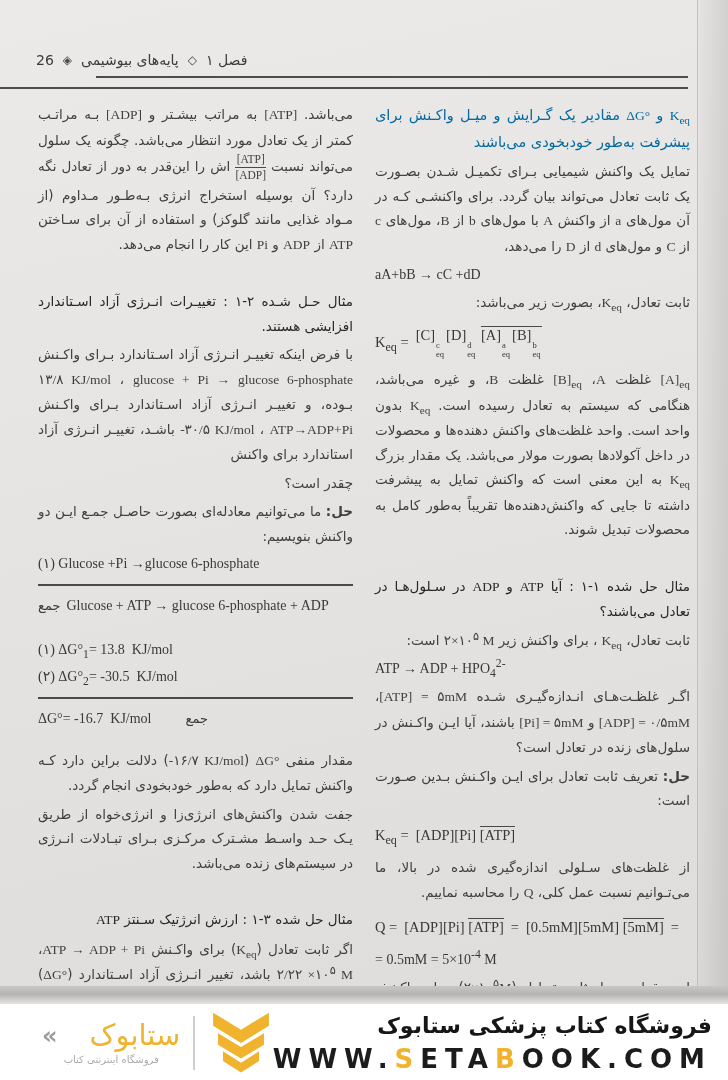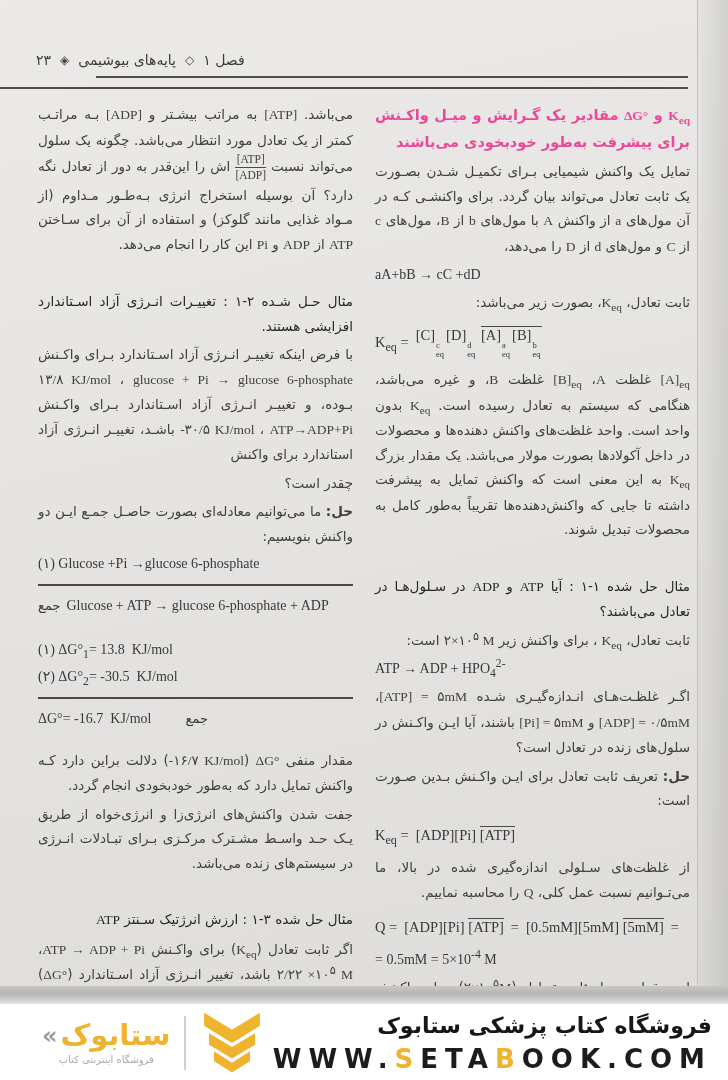--- a/index.html
+++ b/index.html
@@ -20,21 +20,21 @@
   .hdr .dia{font-size:12px;color:#4a4948;}
   .rule-top{position:absolute;top:76px;left:96px;width:592px;height:2px;background:#4e4d4b;}
   .rule-bot{position:absolute;top:87px;left:0;width:688px;height:2px;background:#4e4d4b;}
 
   
   .cols{position:absolute;top:102px;left:38px;width:652px;direction:rtl;display:flex;gap:22px;}
   .col{width:315px;color:#403f3d;font-size:13.5px;line-height:24.5px;}
   .fa{text-align:justify;margin:0 0 4px 0;}
   .fa span[dir='ltr']{font-family:"Liberation Serif","DejaVu Serif",serif;font-size:13.5px;}
   .exhead{font-weight:normal;color:#282725;margin-top:32px;}
-  .sechead{font-weight:bold;color:#ec4899;font-size:14.5px;line-height:26px;margin-bottom:4px;}
+  .sechead{font-weight:normal;color:#0369a1;font-size:14.5px;line-height:26px;margin-bottom:4px;}
   sup,sub{line-height:0;}
 
   
   .eq{direction:ltr;text-align:left;font-family:"Liberation Serif","DejaVu Serif",serif;
     font-size:14px;color:#3a3938;margin:3px 0;line-height:24px;}
   .formula{direction:ltr;text-align:left;display:flex;align-items:center;gap:7px;
     font-family:"Liberation Serif","DejaVu Serif",serif;font-size:14.5px;color:#393837;margin:10px 0 8px 0;}
   .frac{display:inline-block;text-align:center;line-height:1.3;}
   .frac .den{border-top:1.4px solid #4a4948;}
   .stk{display:inline-flex;flex-direction:column;font-size:8.5px;line-height:1.1;vertical-align:-8px;margin:0 2px 0 1px;}
@@ -45,21 +45,21 @@
   .hline{height:1.6px;background:#4a4948;margin:8px 0;}
   .sum-label{margin-right:6px;font-family:"DejaVu Sans","Liberation Sans",sans-serif;font-size:13px;}
   .sum-label-right{margin-left:34px;font-family:"DejaVu Sans","Liberation Sans",sans-serif;font-size:13px;} .gap-m{height:14px;}
 
   
   .footer{position:absolute;top:1004px;left:0;width:728px;height:76px;background:#ffffff;}
   .flogo{position:absolute;left:42px;top:8px;display:flex;align-items:center;gap:13px;height:62px;}
   .wmblock{display:flex;flex-direction:column;align-items:center;}
   .wm{display:flex;align-items:center;gap:3px;}
   .wm-arrow{color:#9b9b9b;font-size:24px;font-weight:bold;line-height:1;}
-  .wm-text{color:#f0b32e;font-size:29px;font-weight:bold;line-height:1;}
+  .wm-text{color:#f0b32e;font-size:29px;font-weight:normal;line-height:1;margin-left:29px;}
   .wm-caption{color:#a9a9a9;font-size:10px;margin-top:4px;}
   .logo-divider{width:2px;height:54px;background:#cfcfcf;}
   .fright{position:absolute;right:16px;top:9px;text-align:right;}
   .store-line{color:#161616;font-size:22px;font-weight:bold;direction:rtl;margin-bottom:6px;}
   .url-line{font-family:"DejaVu Sans","Liberation Sans",sans-serif;font-weight:bold;font-size:26px;
     letter-spacing:7px;color:#1c1c1c;white-space:nowrap;}
   .url-line .yl{color:#f0b32e;}
 </style>
 </head>
 <body>
@@ -68,21 +68,21 @@
 
   <div class="paper">
     <div class="paper-edge"></div>
   </div>
 
   <div class="hdr">
     <span>فصل ۱</span>
     <span class="dia">◇</span>
     <span>پایه‌های بیوشیمی</span>
     <span class="dia">◈</span>
-    <span>۲۳</span>
+    <span>26</span>
   </div>
   <div class="rule-top"></div>
   <div class="rule-bot"></div>
 
   <div class="cols">
 
     <div class="col">
       <div class="sechead fa"><span dir="ltr">K<sub>eq</sub></span> و <span dir="ltr">ΔG°</span> مقادیر یک گـرایش و میـل واکـنش برای پیشرفت به‌طور خودبخودی می‌باشند</div>
       <p class="fa">تمایل یک واکنش شیمیایی بـرای تکمیـل شـدن بصـورت یک ثابت تعادل می‌تواند بیان گردد. برای واکنشـی کـه در آن مول‌های <span dir="ltr">a</span> از واکنش <span dir="ltr">A</span> با مول‌های <span dir="ltr">b</span> از <span dir="ltr">B</span>، مول‌های <span dir="ltr">c</span> از <span dir="ltr">C</span> و مول‌های <span dir="ltr">d</span> از <span dir="ltr">D</span> را می‌دهد،</p>
       <div class="eq">aA+bB → cC +dD</div>

